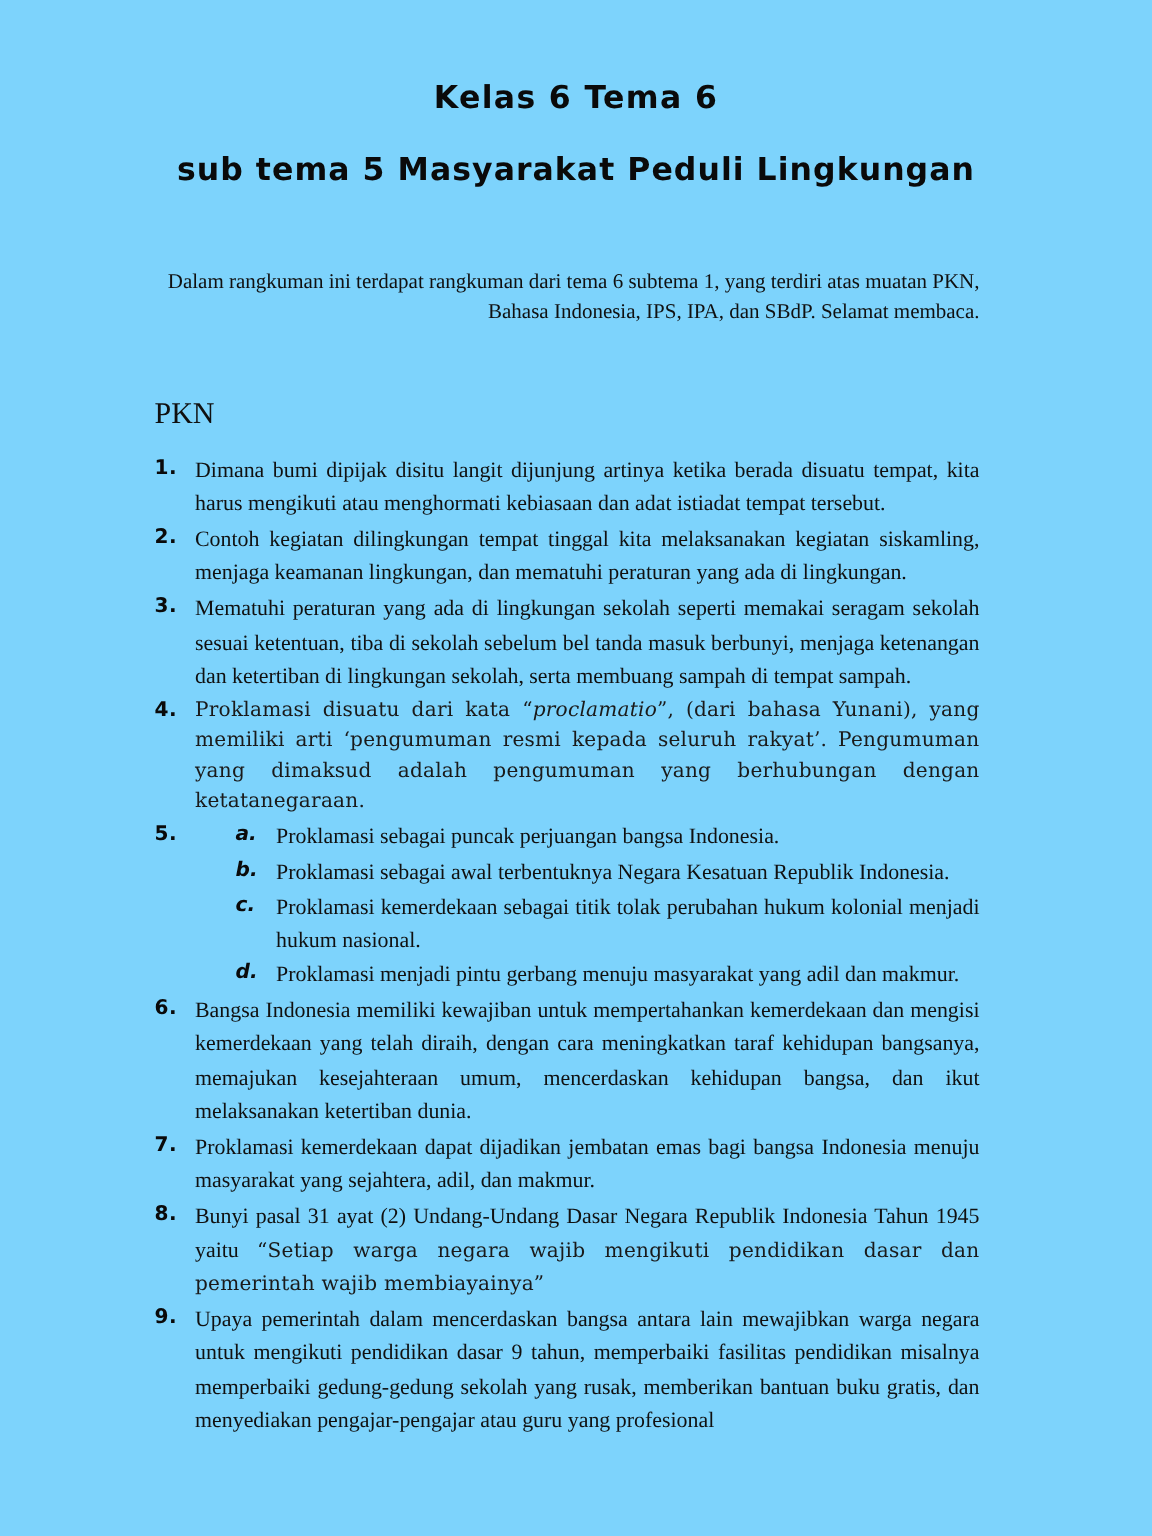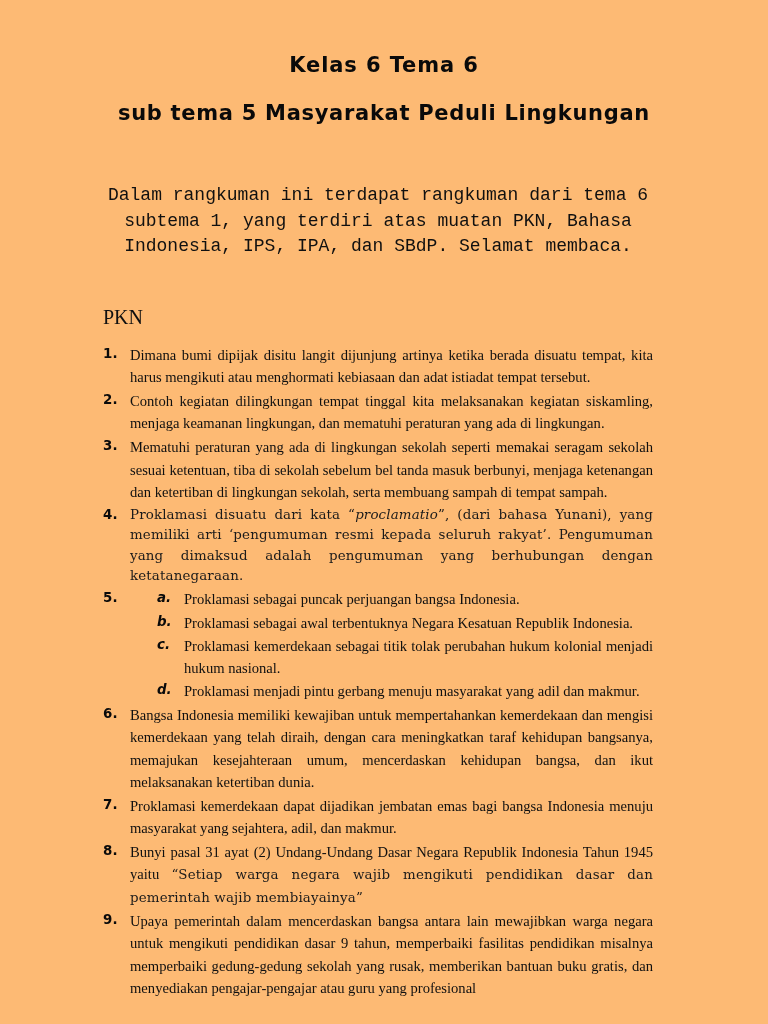--- a/index.html
+++ b/index.html
@@ -5,21 +5,21 @@
 <style>
   html, body {
     margin: 0;
     padding: 0;
     background: #ffffff;
   }
   .page {
     position: relative;
     width: 768px;
     height: 1024px;
-    background: #fdba74;
+    background: #7dd3fc;
     overflow: hidden;
     color: #0d0d0d;
   }
 
   
   .title-block {
     position: absolute;
     left: 0;
     top: 52px;
     width: 768px;
@@ -45,24 +45,24 @@
 
   
   .body-col {
     position: absolute;
     left: 103px;
     top: 165px;
     width: 550px;
   }
 
   .intro {
-    font-family: Liberation Mono, monospace;
-    font-size: 18px;
+    font-family: Liberation Serif, serif;
+    font-size: 14px;
     line-height: 1.42;
-    text-align: center;
+    text-align: right;
     color: #101010;
   }
 
   .section-heading {
     font-family: "Liberation Serif", "DejaVu Serif", serif;
     font-size: 20px;
     line-height: 1.4;
     margin-top: 43px;
     color: #101010;
   }

